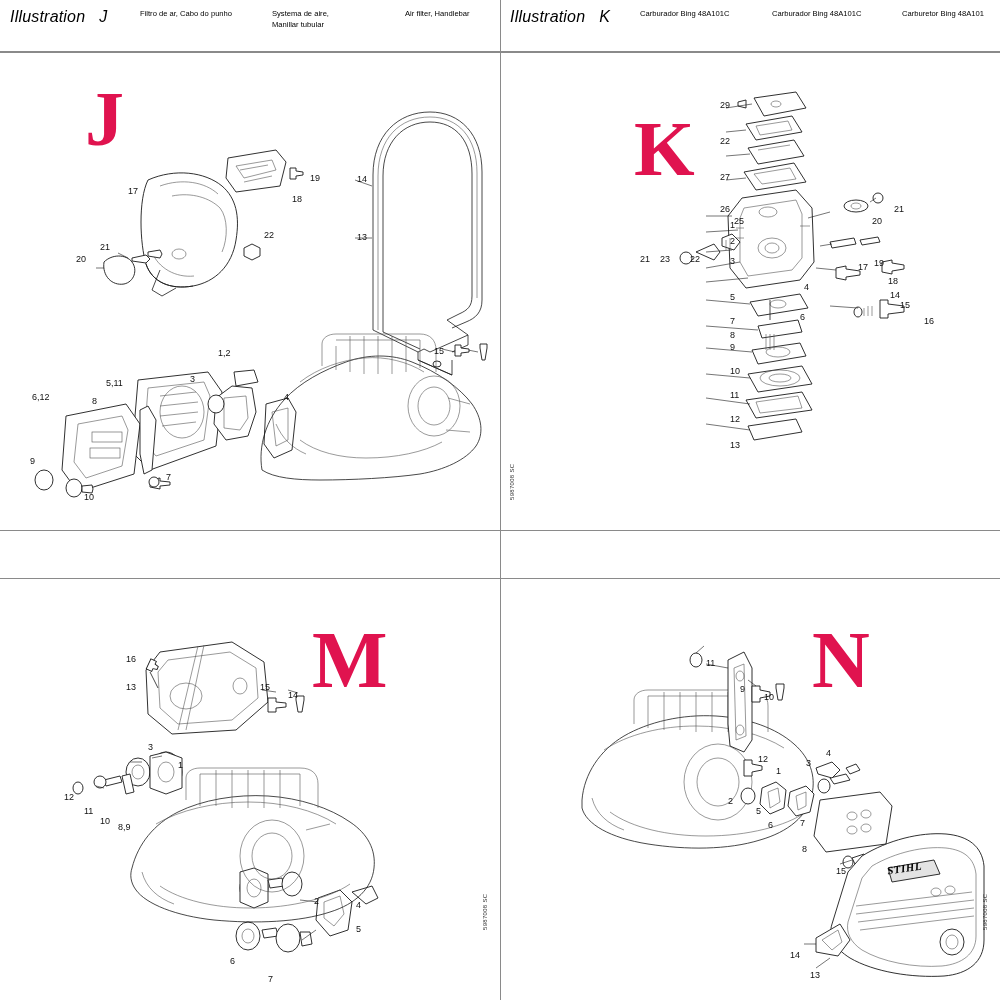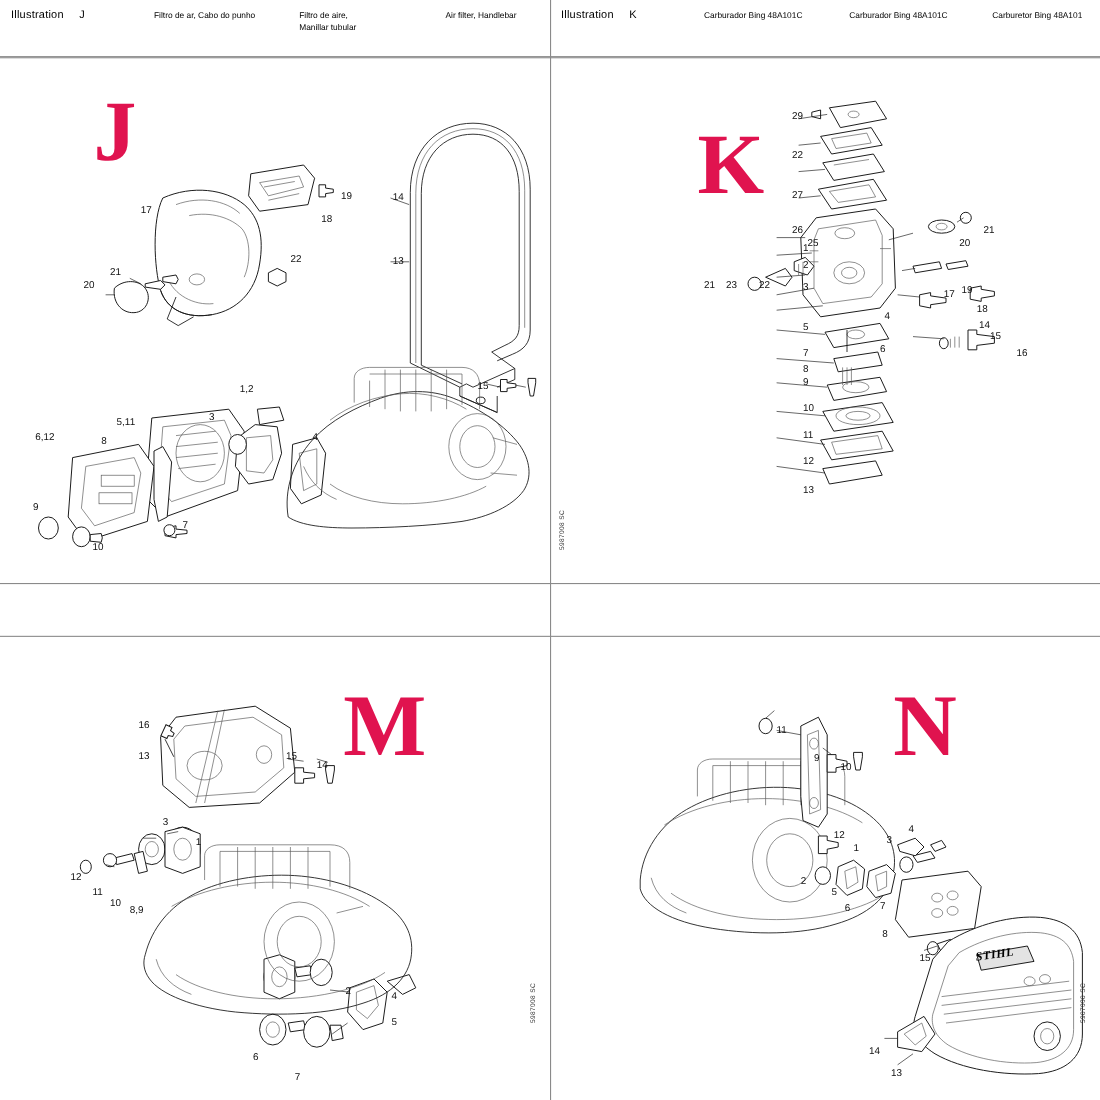--- a/index.html
+++ b/index.html
@@ -15,21 +15,21 @@
 
   
   .quad{position:absolute;box-sizing:border-box;overflow:hidden;}
   #quad-j{left:0;top:0;width:500px;height:500px;}
   #quad-k{left:500px;top:0;width:585px;height:500px;}
   #quad-m{left:0;top:500px;width:500px;height:500px;}
   #quad-n{left:500px;top:500px;width:500px;height:500px;}
 
   
   .hdr{position:relative;height:52px;box-sizing:border-box;}
-  .hdr .ill{position:absolute;left:10px;top:8px;font-size:10px;letter-spacing:.2px;}
+  .hdr .ill{position:absolute;left:10px;top:8px;font-size:16px;letter-spacing:.2px;font-style:italic;}
   .hdr .ill .letter{margin-left:14px;font-weight:400;}
   .hdr .c{position:absolute;top:9px;font-size:7.6px;line-height:10.5px;}
   .rule{position:absolute;left:0;right:0;height:1px;background:#8a8a8a;}
 
   
   .vsep{position:absolute;top:0;bottom:0;width:1px;background:#8a8a8a;}
 
   
   .bigletter{
     position:absolute;
@@ -66,21 +66,21 @@
 
 <div class="sheet">
 
   <div class="quad" id="quad-j">
     <div class="hdr">
       <div class="ill">
         <span>Illustration</span><span class="letter">J</span>
       </div>
       <div class="c" style="left:140px;width:120px">Filtro de ar, Cabo do punho</div>
       <div class="c" style="left:272px;width:120px">
-        <div>Filtro de aire,</div>
+        <div>Systema de aire,</div>
         <div>Manillar tubular</div>
       </div>
       <div class="c" style="left:405px;width:120px">Air filter, Handlebar</div>
       <div class="rule" style="top:51px"></div>
     </div>
 
     <div class="bigletter" style="left:85px;top:80px;font-size:78px;">J</div>
 
     <svg width="500" height="450" viewBox="0 0 500 450">
 

